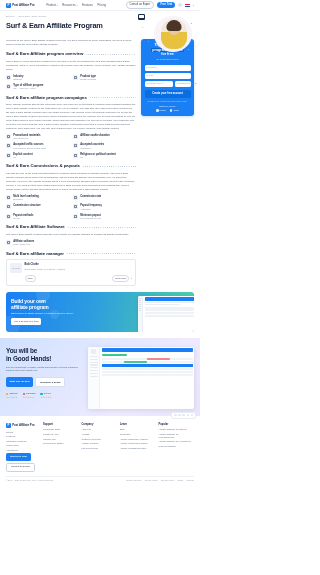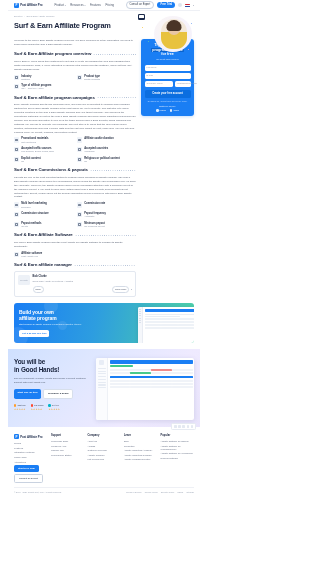--- a/index.html
+++ b/index.html
@@ -5,21 +5,21 @@
   * { box-sizing: border-box; margin: 0; padding: 0; }
   html, body { width: 200px; height: 575px; }
   body {
     font-family: "Liberation Sans", sans-serif;
     background: #ffffff;
     color: #1b1f2e;
     font-size: 3px;
     line-height: 1.45;
     overflow: hidden;
   }
-  .page { width: 200px; height: 575px; position: relative; overflow: hidden; padding-left: 8px; }
+  .page { width: 200px; height: 575px; position: relative; overflow: hidden; }
 
   
   .nav {
     height: 11px; background: #fff; display: flex; align-items: center;
     padding: 0 6px; gap: 5px; border-bottom: 0.3px solid #eef0f5;
   }
   .brand { display: flex; align-items: center; gap: 1.2px; }
   .brand-logo {
     width: 5px; height: 5px; border-radius: 1px; background: #1a7ef4;
     display: flex; align-items: center; justify-content: center;

